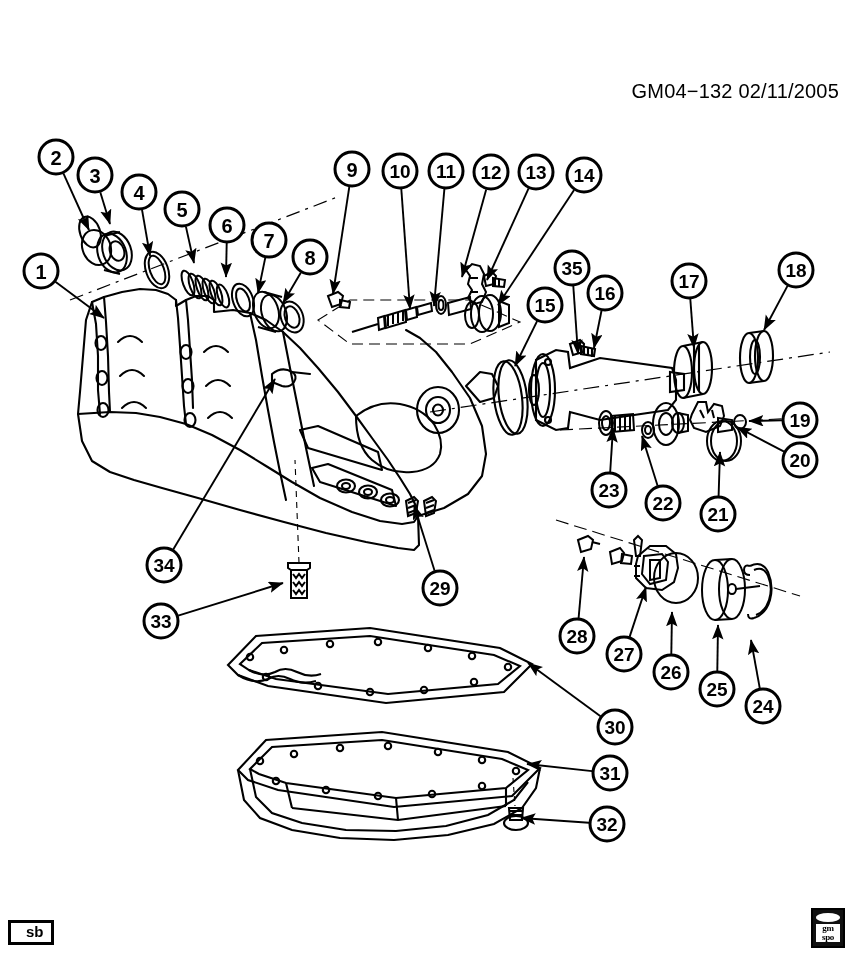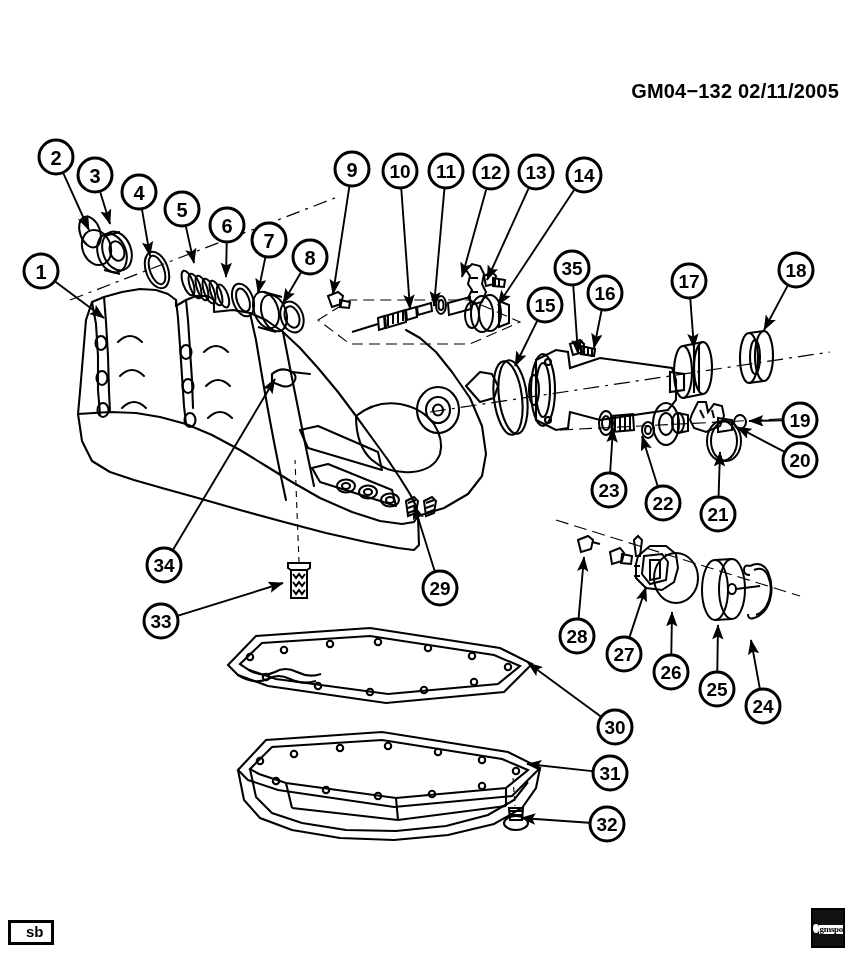--- a/index.html
+++ b/index.html
@@ -25,21 +25,21 @@
     left: 0;
     top: 0;
     width: 851px;
     height: 960px;
   }
   .hdr {
     position: absolute;
     right: 12px;
     top: 80px;
     font-size: 20px;
-    font-weight: bold;
+    font-weight: normal;
     color: #000;
     letter-spacing: 0.2px;
     white-space: nowrap;
     text-align: center;
   }
   .corner-tag {
     position: absolute;
     left: 8px;
     bottom: 15px;
     border: 3px solid #000;
@@ -52,21 +52,21 @@
   }
   .logo-box {
     position: absolute;
     right: 6px;
     bottom: 12px;
     width: 34px;
     height: 40px;
     background: #111;
     border: 2px solid #000;
     display: flex;
-    flex-direction: row;
+    flex-direction: column;
     align-items: center;
     justify-content: flex-start;
     padding-top: 3px;
     box-sizing: border-box;
   }
   .logo-oval {
     width: 24px;
     height: 9px;
     background: #fff;
     border-radius: 50%;

